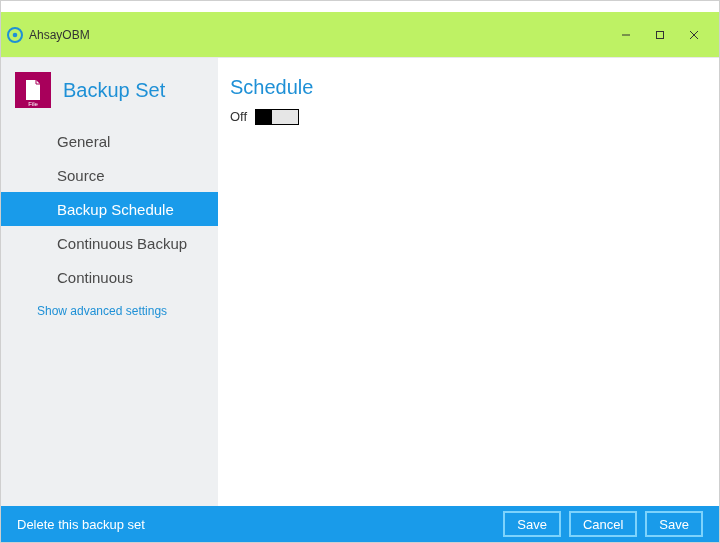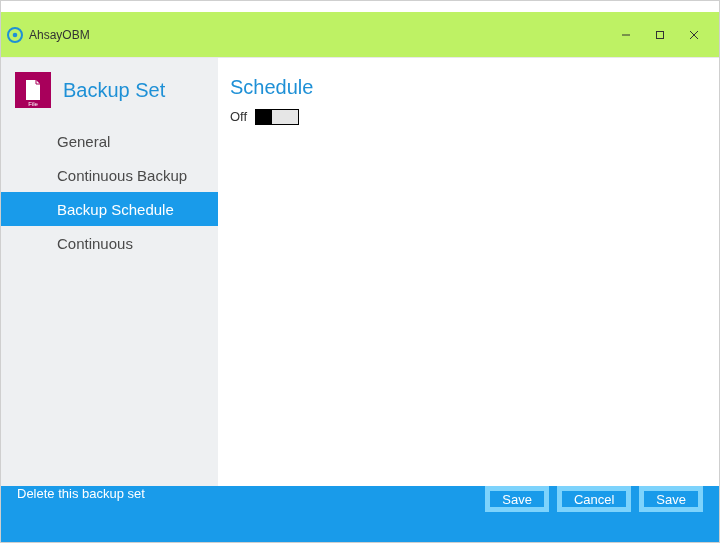--- a/index.html
+++ b/index.html
@@ -22,24 +22,24 @@
   .sb-item { height: 34px; display: flex; align-items: center; padding-left: 56px; font-size: 15px; font-weight: 300; color: #4a4a4a; cursor: pointer; }
   .sb-item.active { background: #199bea; color: #fff; }
   .sb-advanced { padding: 10px 0 0 36px; font-size: 12px; color: #1e90d6; cursor: pointer; }
   .main { flex: 1; background: #fff; padding: 18px 12px; position: relative; }
   .main-title { font-size: 20px; font-weight: 300; color: #1e90d6; margin-bottom: 10px; }
   .main-desc { font-size: 13px; color: #333; margin-bottom: 4px; }
   .toggle-row { display: flex; align-items: flex-start; gap: 8px; }
   .toggle-label { font-size: 13px; color: #333; }
   .toggle { width: 44px; height: 16px; border: 1px solid #000; background: #e6e6e6; position: relative; cursor: pointer; }
   .toggle-knob { position: absolute; left: 0; top: 0; width: 16px; height: 14px; background: #000; }
-  .footer { height: 56px; background: #199bea; display: flex; padding: 0 16px; gap: 8px; }
+  .footer { height: 36px; background: #199bea; display: flex; align-items: center; padding: 0 16px; gap: 8px; }
   .footer-left { font-size: 13px; color: #fff; cursor: pointer; }
   .footer-spacer { flex: 1; }
-  .footer-btn { height: 26px; padding: 0 12px; border: 5px solid #7dd3fc; color: #fff; background: transparent; font-size: 13px; display: flex; align-items: center; justify-content: center; cursor: pointer; }
+  .footer-btn { height: 26px; padding: 0 12px; border: 2px solid #7dd3fc; color: #fff; background: transparent; font-size: 13px; display: flex; align-items: center; justify-content: center; cursor: pointer; }
 </style>
 </head>
 <body>
 
 <div class="window">
 
   <div class="titlebar">
     <span class="app-logo">
       <svg width="16" height="16" viewBox="0 0 16 16">
         <circle cx="8" cy="8" r="7" fill="none" stroke="#1e90d6" stroke-width="2"></circle>
@@ -77,29 +77,33 @@
           </svg>
           <span class="sb-icon-label">File</span>
         </div>
         <div class="sb-title">Backup Set</div>
       </div>
       <div class="sb-items">
         <div class="sb-item">
           <span>General</span>
         </div>
         <div class="sb-item">
-          <span>Continuous Backup</span>
+          <span>Source</span>
         </div>
         <div class="sb-item active">
           <span>Backup Schedule</span>
         </div>
         <div class="sb-item">
+          <span>Continuous Backup</span>
+        </div>
+        <div class="sb-item">
           <span>Continuous</span>
         </div>
       </div>
+      <div class="sb-advanced">Show advanced settings</div>
     </div>
 
     <div class="main">
       <div class="main-title">Schedule</div>
       <div class="toggle-row">
         <span class="toggle-label">Off</span>
         <div class="toggle">
           <div class="toggle-knob"></div>
         </div>
       </div>

